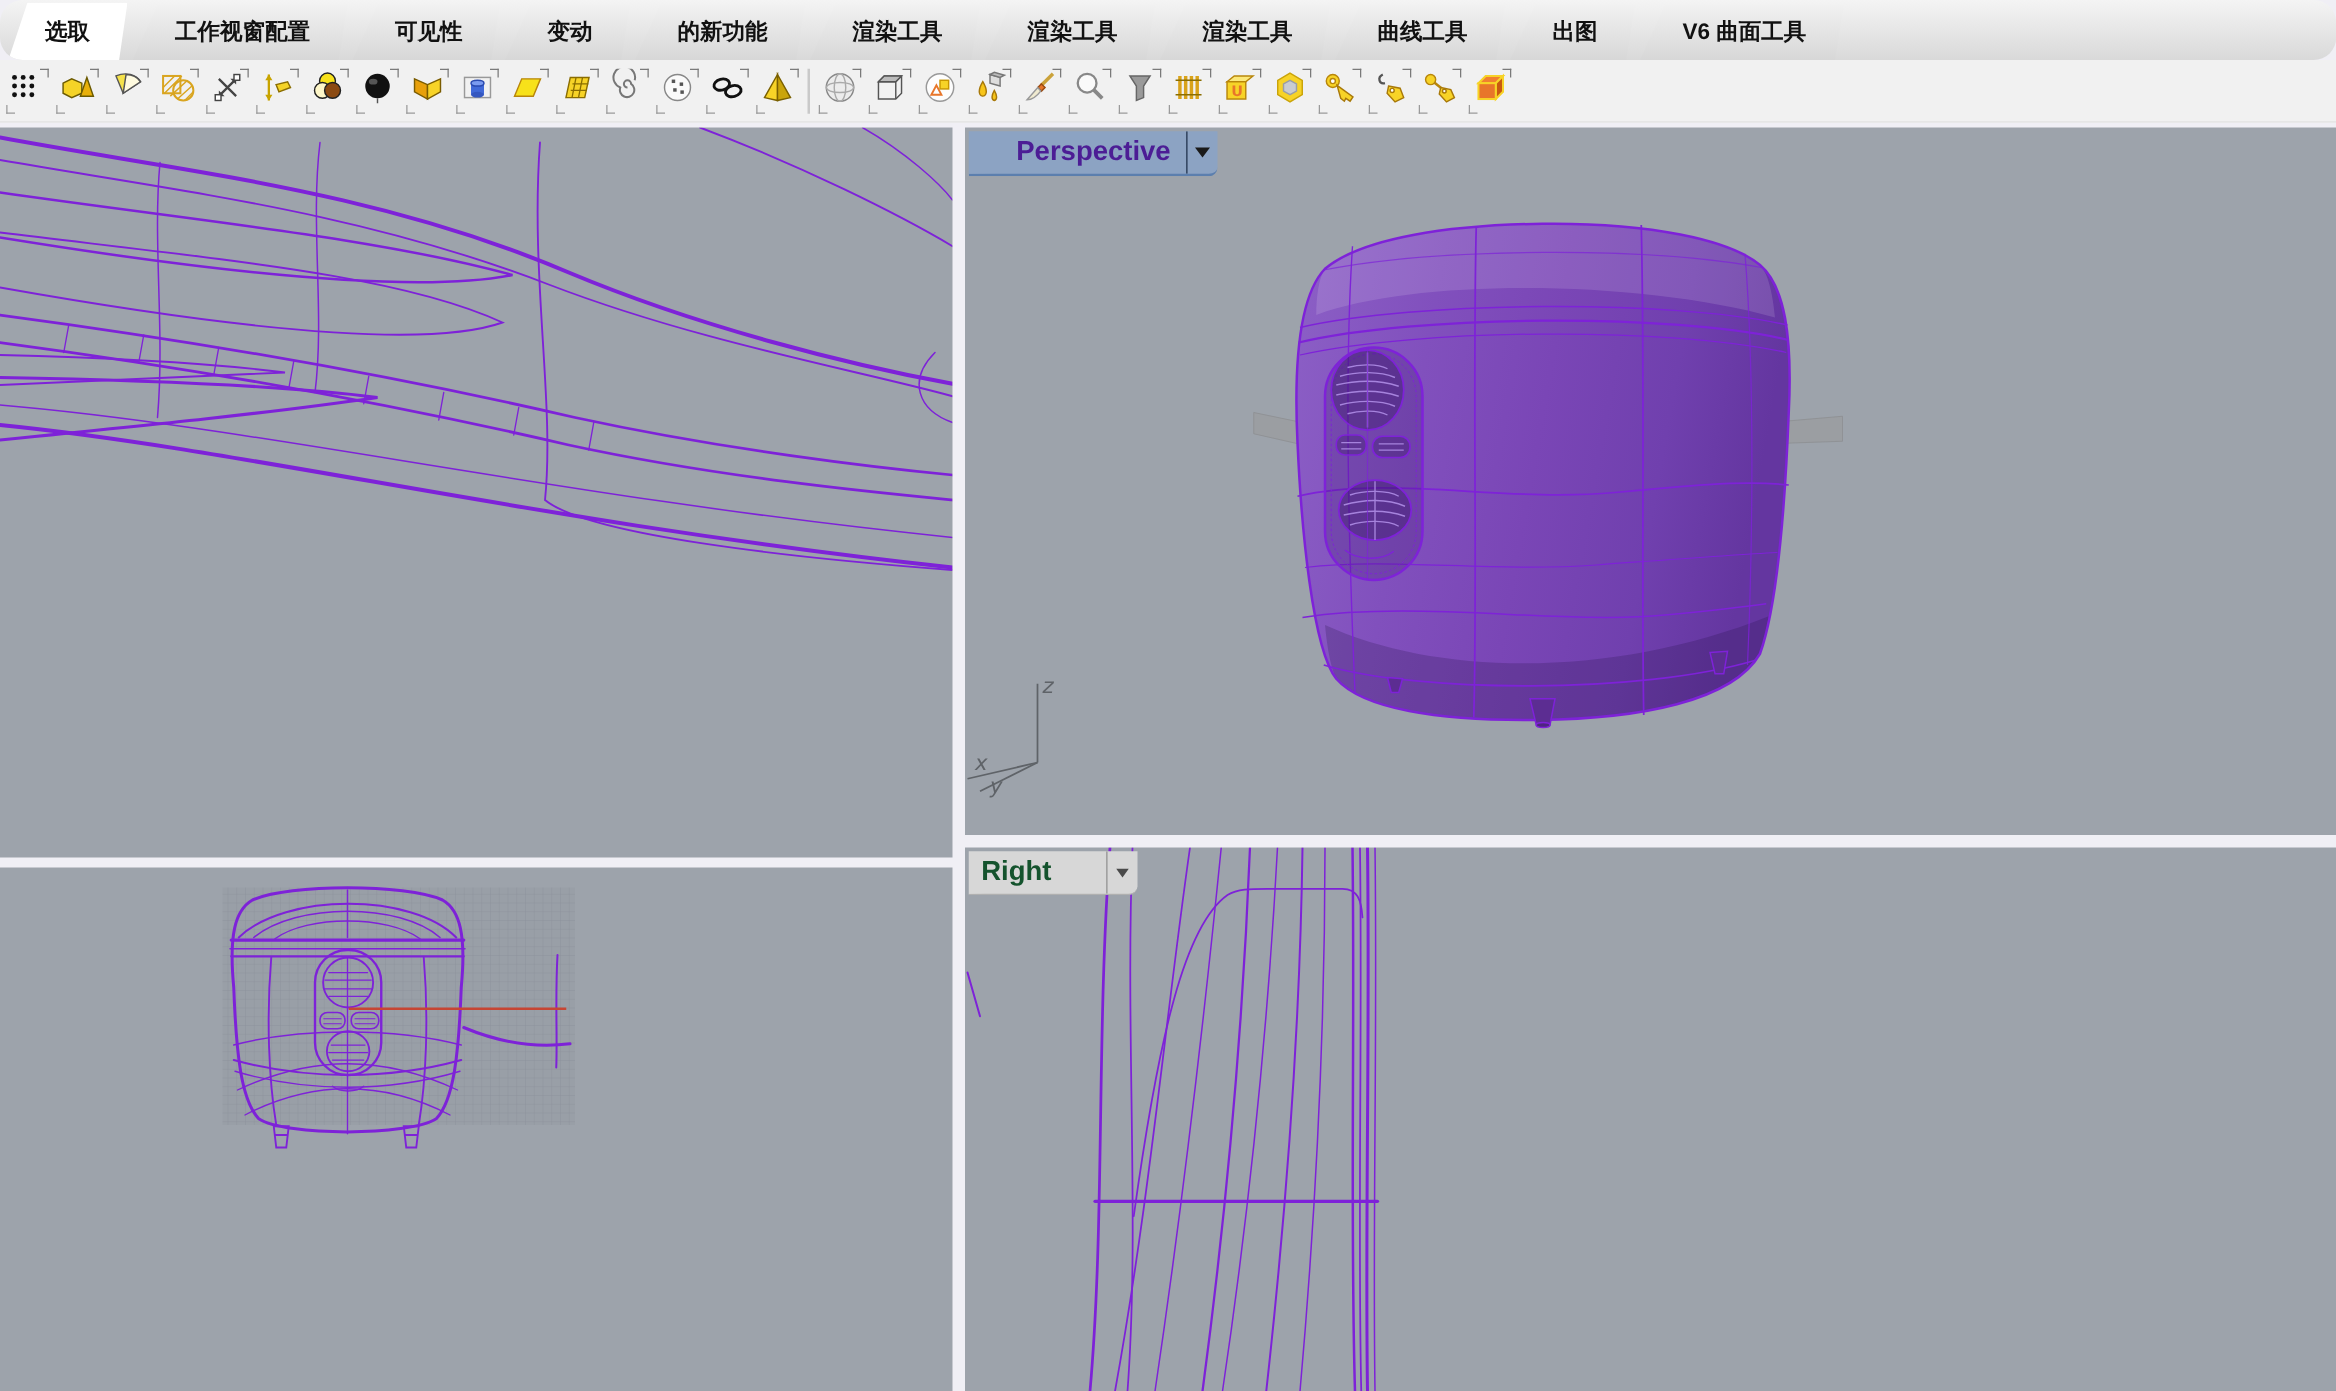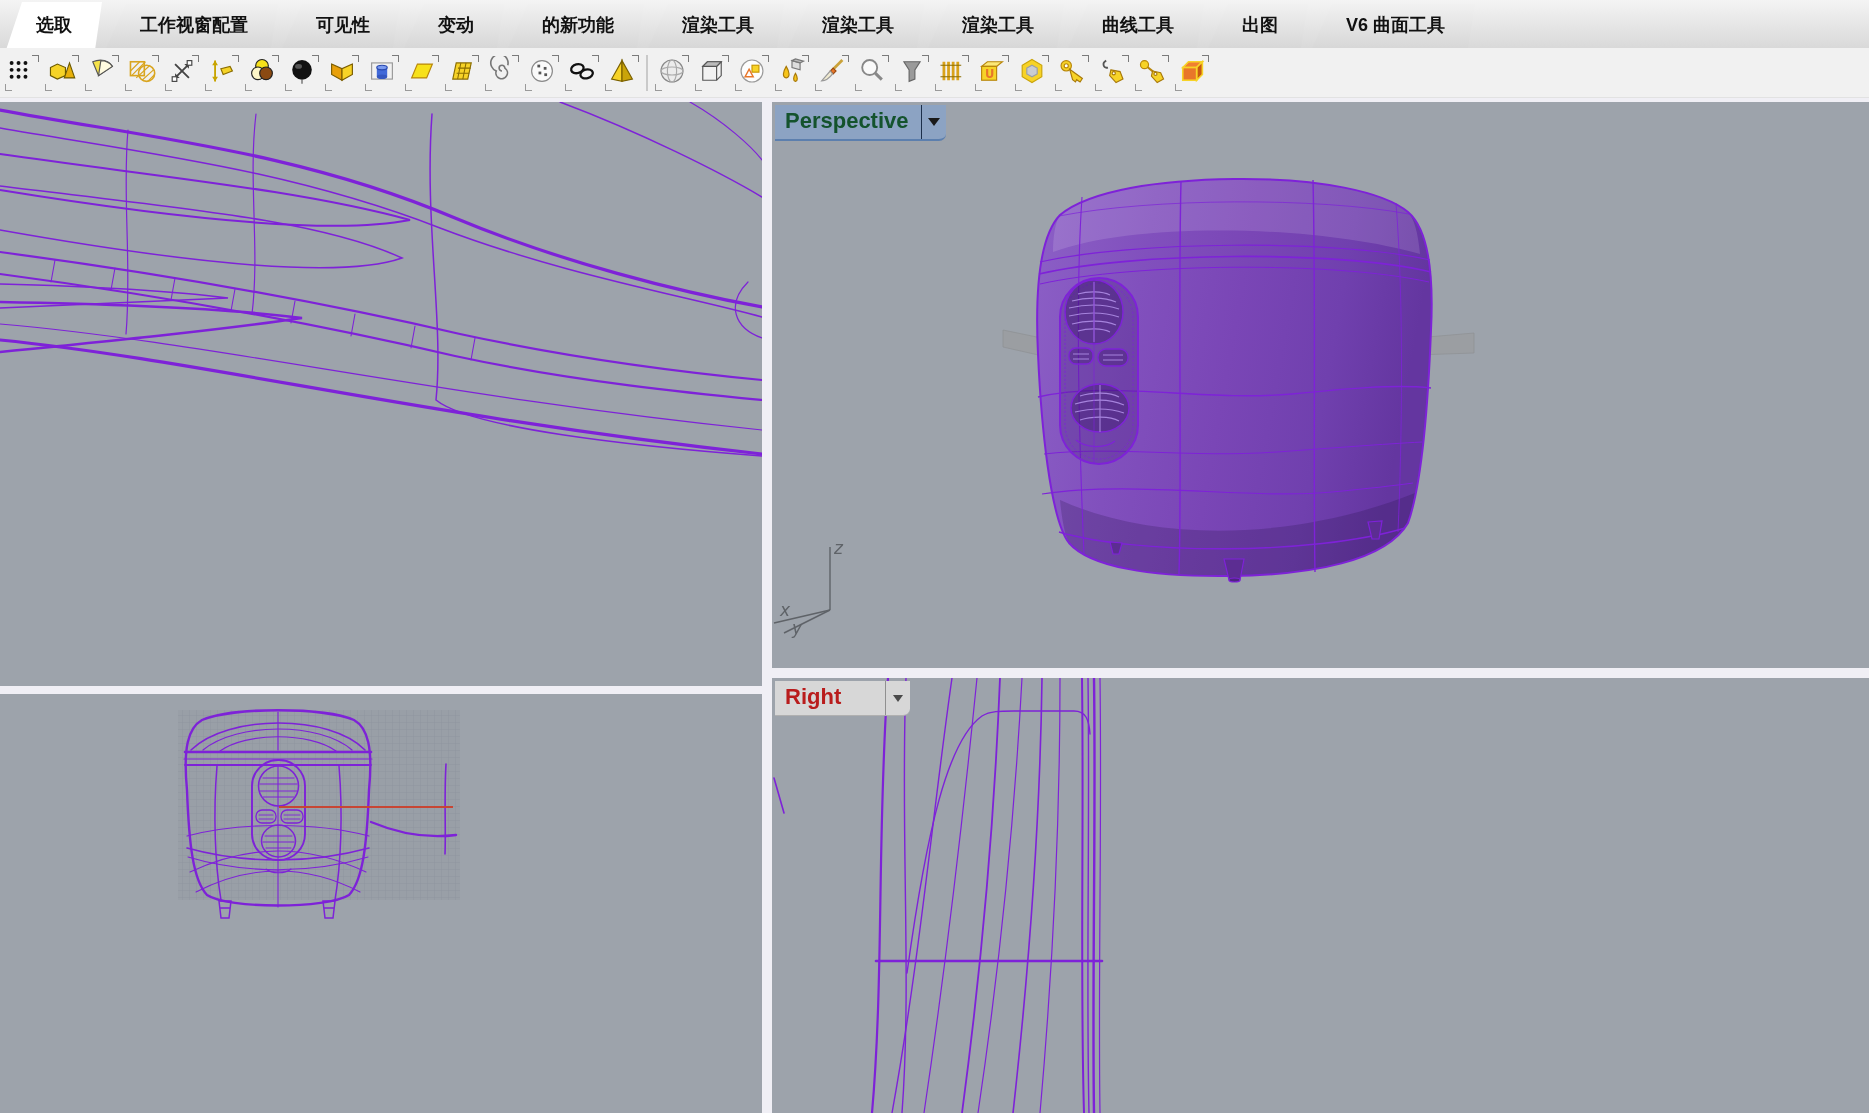--- a/index.html
+++ b/index.html
@@ -1,21 +1,21 @@
 <!DOCTYPE html>
 <html style="--vp-bg: #9da3ab; --wire: #7e22d8; --label-active: #8ca3c3; --label-inactive: #d7d7d7; --axis-red: #c74634; --ground: #9b9ea2;"><head>
 <meta charset="utf-8">
 <style>
   html,body{margin:0;padding:0;}
   body{font-family:"Liberation Sans","DejaVu Sans",sans-serif; background:#eceef2; -webkit-font-smoothing:antialiased;}
   #page{position:relative;width:1869px;height:1113px;overflow:hidden;background:#f0eff5;}
 
   
   #tabbar{position:absolute;left:0;top:0;width:1869px;height:48px;
-    background:linear-gradient(#f4f4f4,#d9d9d9);overflow:hidden;}
+    background:linear-gradient(#f4f4f4,#d9d9d9);overflow:hidden;border-radius:18px;}
   .tab{position:relative;display:inline-flex;align-items:center;justify-content:center;
     height:44px;margin-top:4px;margin-right:4px;padding:0 30px 2px 34px;
     background:linear-gradient(#f1f1f1,#d7d7d7);
     clip-path:polygon(20px 0,100% 0,calc(100% - 7px) 100%,0 100%);
     font-size:18px;font-weight:600;color:#111;cursor:pointer;box-sizing:border-box;}
   .tab.active{background:#ffffff;height:48px;margin-top:0;}
   .tab:first-child{margin-left:6px;padding-left:30px;clip-path:polygon(16px 0,100% 0,calc(100% - 7px) 100%,0 100%);}
   .tab-label{pointer-events:none;white-space:nowrap;}
 
   
@@ -35,23 +35,23 @@
   #vp-front   {left:0;   top:694px; width:762px;  height:419px;}
   #vp-persp   {left:772px;top:102px;width:1097px; height:566px;}
   #vp-right   {left:772px;top:678px;width:1097px; height:435px;}
   .viewport svg{display:block;}
 
   .vp-label{position:absolute;left:3px;top:3px;display:flex;align-items:stretch;height:34px;
     border-radius:0 0 7px 0;overflow:hidden;cursor:pointer;user-select:none;}
   .vp-label .vp-label-text{display:flex;align-items:center;padding:0 12px 2px 10px;
     font-size:22px;font-weight:bold;}
   .vp-label .vp-label-arrow{display:flex;align-items:center;justify-content:center;width:24px;}
-  .vp-label.active{background:var(--label-active);border-bottom:2px solid #5c7fae;color:#14532d;}
+  .vp-label.active{background:var(--label-active);border-bottom:2px solid #5c7fae;color:#4c1d95;padding-left:28px;}
   .vp-label.active .vp-label-arrow{border-left:1px solid #1c2f4a;}
-  .vp-label.inactive{background:var(--label-inactive);border-bottom:1px solid #b0b0b0;color:#b91c1c;gap:32px;}
+  .vp-label.inactive{background:var(--label-inactive);border-bottom:1px solid #b0b0b0;color:#14532d;gap:32px;}
   .vp-label.inactive .vp-label-arrow{border-left:1px solid #909090;}
   .arrow-down{width:0;height:0;border-left:6px solid transparent;border-right:6px solid transparent;
     border-top:8px solid #1a1a1a;}
   .vp-label.inactive .arrow-down{border-top-color:#4a4a4a;border-left-width:5px;border-right-width:5px;border-top-width:7px;}
 </style>
 </head>
 <body>
 
 <div id="page">
 

